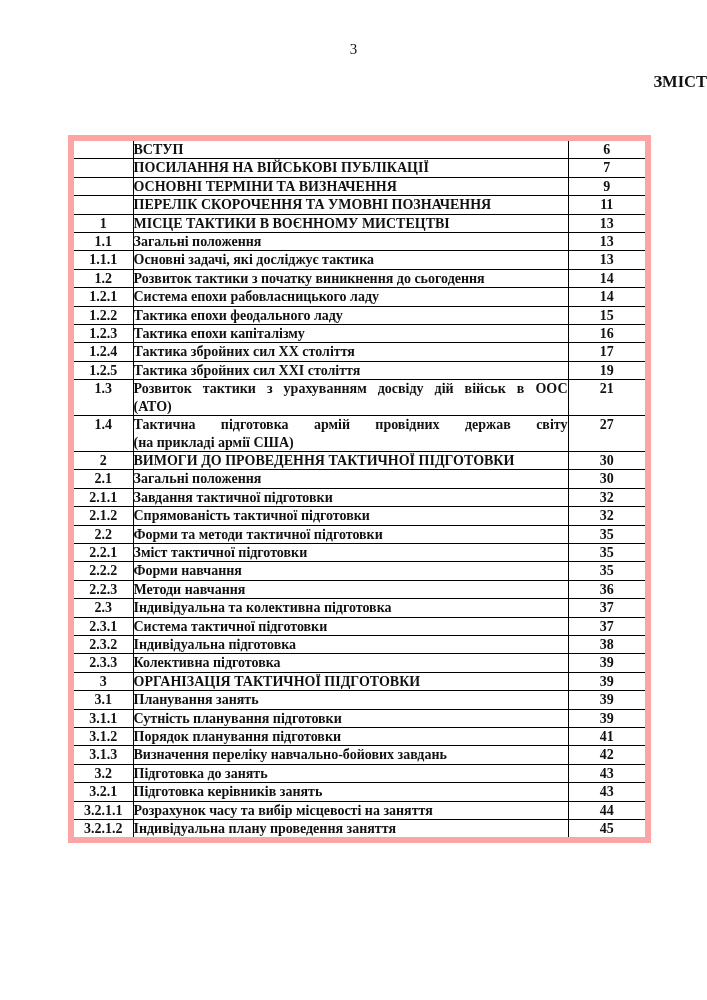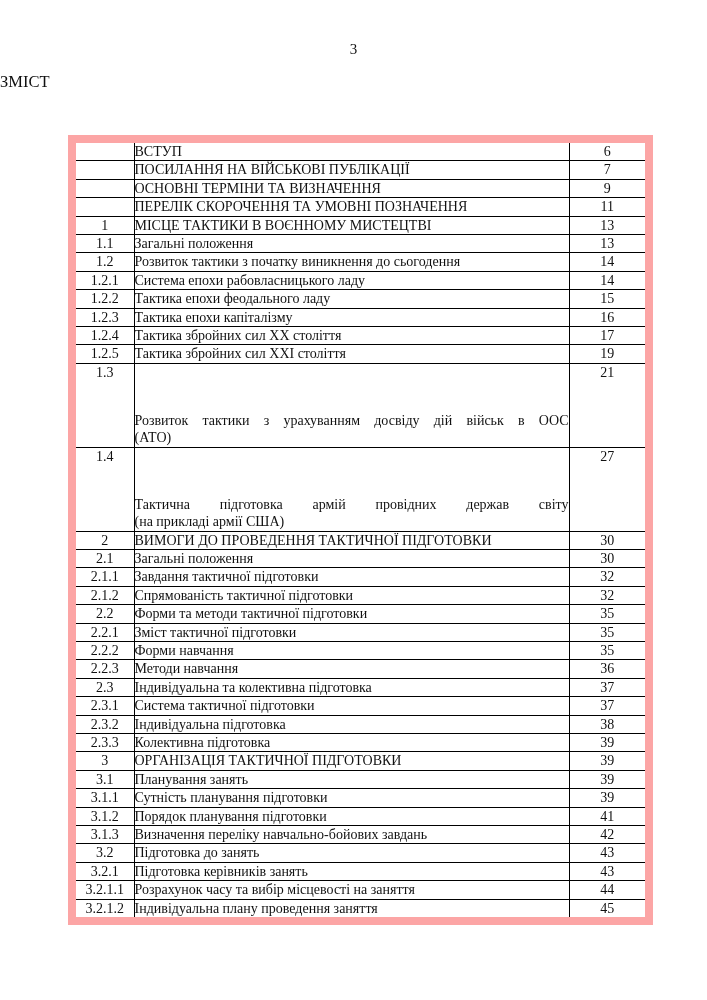--- a/index.html
+++ b/index.html
@@ -15,32 +15,33 @@
     position: relative;
     overflow: hidden;
   }
   .page-number {
     text-align: center;
     padding-top: 40px;
     font-size: 15px;
     line-height: 18px;
   }
   .doc-title {
-    text-align: left;
+    text-align: right;
     margin-top: 14px;
     font-size: 16.5px;
-    font-weight: normal;
+    font-weight: bold;
     line-height: 20px;
   }
   table.toc {
     border-collapse: collapse;
     table-layout: fixed;
     width: 577px;
     margin: 43px 0 0 68px;
-    border: 8px solid #fca5a5;
+    border: 6px solid #fca5a5;
+    font-weight: bold;
   }
   table.toc td {
     border: 1px solid #000;
     font-size: 14px;
     line-height: 17.4px;
     vertical-align: top;
     padding: 0;
     overflow: hidden;
   }
   td.c-num {
@@ -48,21 +49,20 @@
   }
   td.c-title {
     padding: 0 6px;
   }
   td.c-page {
     text-align: center;
   }
   .jline {
     text-align: justify;
     text-align-last: justify;
-    margin-top: 48px;
   }
 </style>
 </head>
 <body>
 
 <div class="page-number">3</div>
 
 <div class="doc-title">ЗМІСТ</div>
 
 <table class="toc">
@@ -96,20 +96,25 @@
         <td class="c-num">1</td>
         <td class="c-title">МІСЦЕ ТАКТИКИ В ВОЄННОМУ МИСТЕЦТВІ</td>
         <td class="c-page">13</td>
       </tr>
       <tr>
         <td class="c-num">1.1</td>
         <td class="c-title">Загальні положення</td>
         <td class="c-page">13</td>
       </tr>
       <tr>
+        <td class="c-num">1.1.1</td>
+        <td class="c-title">Основні задачі, які досліджує тактика</td>
+        <td class="c-page">13</td>
+      </tr>
+      <tr>
         <td class="c-num">1.2</td>
         <td class="c-title">Розвиток тактики з початку виникнення до сьогодення</td>
         <td class="c-page">14</td>
       </tr>
       <tr>
         <td class="c-num">1.2.1</td>
         <td class="c-title">Система епохи рабовласницького ладу</td>
         <td class="c-page">14</td>
       </tr>
       <tr>

